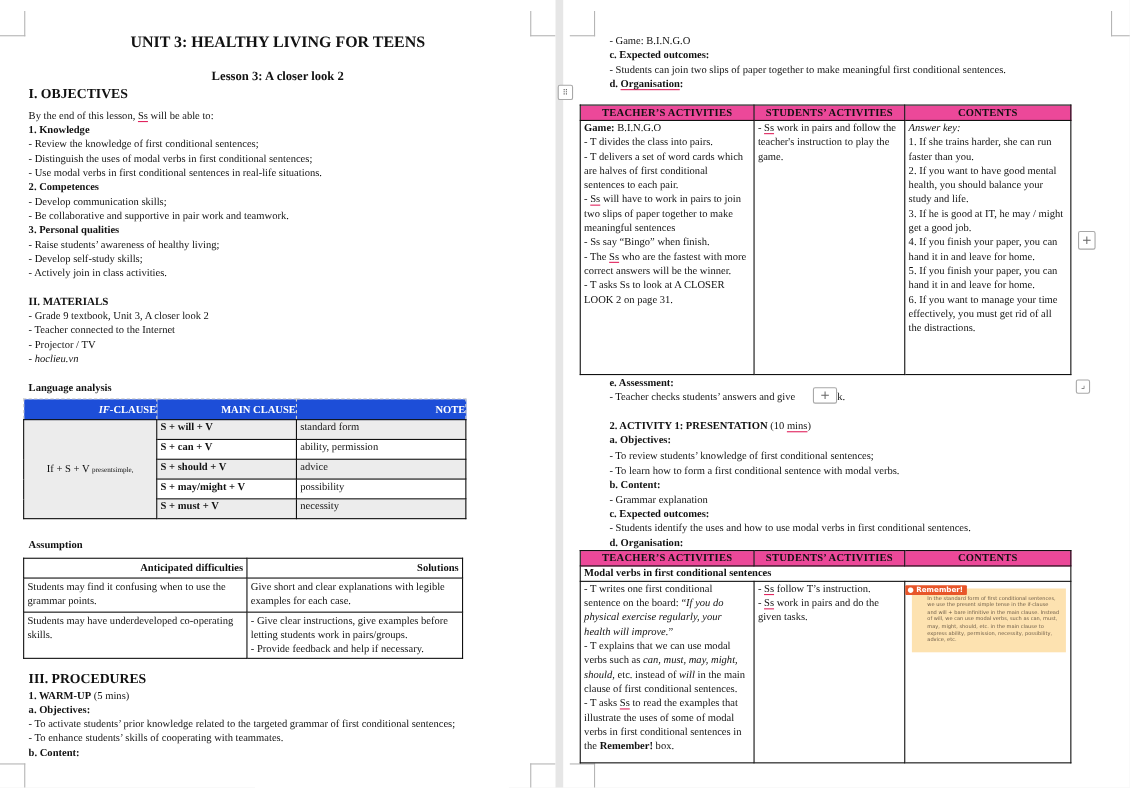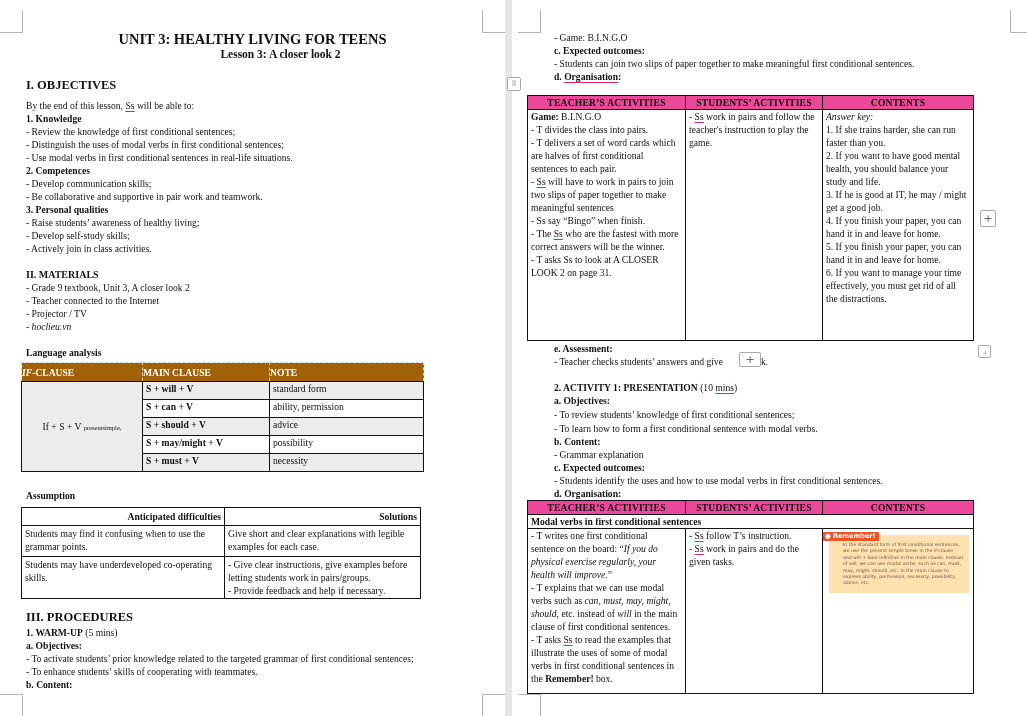--- a/index.html
+++ b/index.html
@@ -26,21 +26,21 @@
   .i { font-style:italic; }
   .u { text-decoration: underline; text-decoration-color:#e0245e; text-decoration-thickness:1px; text-underline-offset:2px; }
   .title1 { font-size:14.5px; font-weight:bold; }
   .title2 { font-size:11.5px; font-weight:bold; }
   .h1 { font-size:12.5px; font-weight:bold; }
 
   table { border-collapse:collapse; position:absolute; font-size:9.6px; line-height:13px; }
   td, th { border:1px solid #111; padding:0 3px; vertical-align:top; }
 
   
-  #lang-table th { background:#a16207; color:#fff; font-weight:bold; border:1px dashed #d0d0d0; text-align:left; height:18px; padding:0; vertical-align:middle; }
+  #lang-table th { background:#1d4ed8; color:#fff; font-weight:bold; border:1px dashed #d0d0d0; text-align:right; height:18px; padding:0; vertical-align:middle; }
   #lang-table td { height:17px; }
   #lang-table .shade { background:#ececec; }
   #lang-table .ifcell { background:#ececec; text-align:center; vertical-align:middle; }
   .sub { font-size:6.5px; }
 
   #assumption-table th { text-align:right; font-weight:bold; height:17px; vertical-align:middle; }
   #assumption-table td { padding:1px 3px; white-space:normal; }
 
   .act th { background:#ec4899; text-align:center; font-weight:bold; letter-spacing:0.2px; height:13px; padding:0; }
   .act td { white-space:normal; }
@@ -58,21 +58,21 @@
 </head>
 <body>
 
 <div class="page" id="page-left">
   <div class="corner c-tl" style="left:0;top:10px;"></div>
   <div class="corner c-tr" style="left:482px;top:10px;"></div>
   <div class="corner c-bl" style="left:0;top:694px;"></div>
   <div class="corner c-br" style="left:482px;top:694px;"></div>
 
   <div class="abs title1" style="left:0;width:505px;text-align:center;top:31px;">UNIT 3: HEALTHY LIVING FOR TEENS</div>
-  <div class="abs title2" style="left:0;width:505px;text-align:center;top:48px;padding-left:28px;">Lesson 3: A closer look 2</div>
+  <div class="abs title2" style="left:0;width:505px;text-align:center;top:64px;">Lesson 3: A closer look 2</div>
 
   <div class="abs h1" style="left:26px;top:78px;">I. OBJECTIVES</div>
   <div class="abs t" style="left:26px;top:99px;"><span>By the end of this lesson, </span><span class="u">Ss</span><span> will be able to:</span></div>
   <div class="abs t b" style="left:26px;top:112px;">1. Knowledge</div>
   <div class="abs t" style="left:26px;top:125px;">- Review the knowledge of first conditional sentences;</div>
   <div class="abs t" style="left:26px;top:138px;">- Distinguish the uses of modal verbs in first conditional sentences;</div>
   <div class="abs t" style="left:26px;top:151px;">- Use modal verbs in first conditional sentences in real-life situations.</div>
   <div class="abs t b" style="left:26px;top:164px;">2. Competences</div>
   <div class="abs t" style="left:26px;top:177px;">- Develop communication skills;</div>
   <div class="abs t" style="left:26px;top:190px;">- Be collaborative and supportive in pair work and teamwork.</div>

